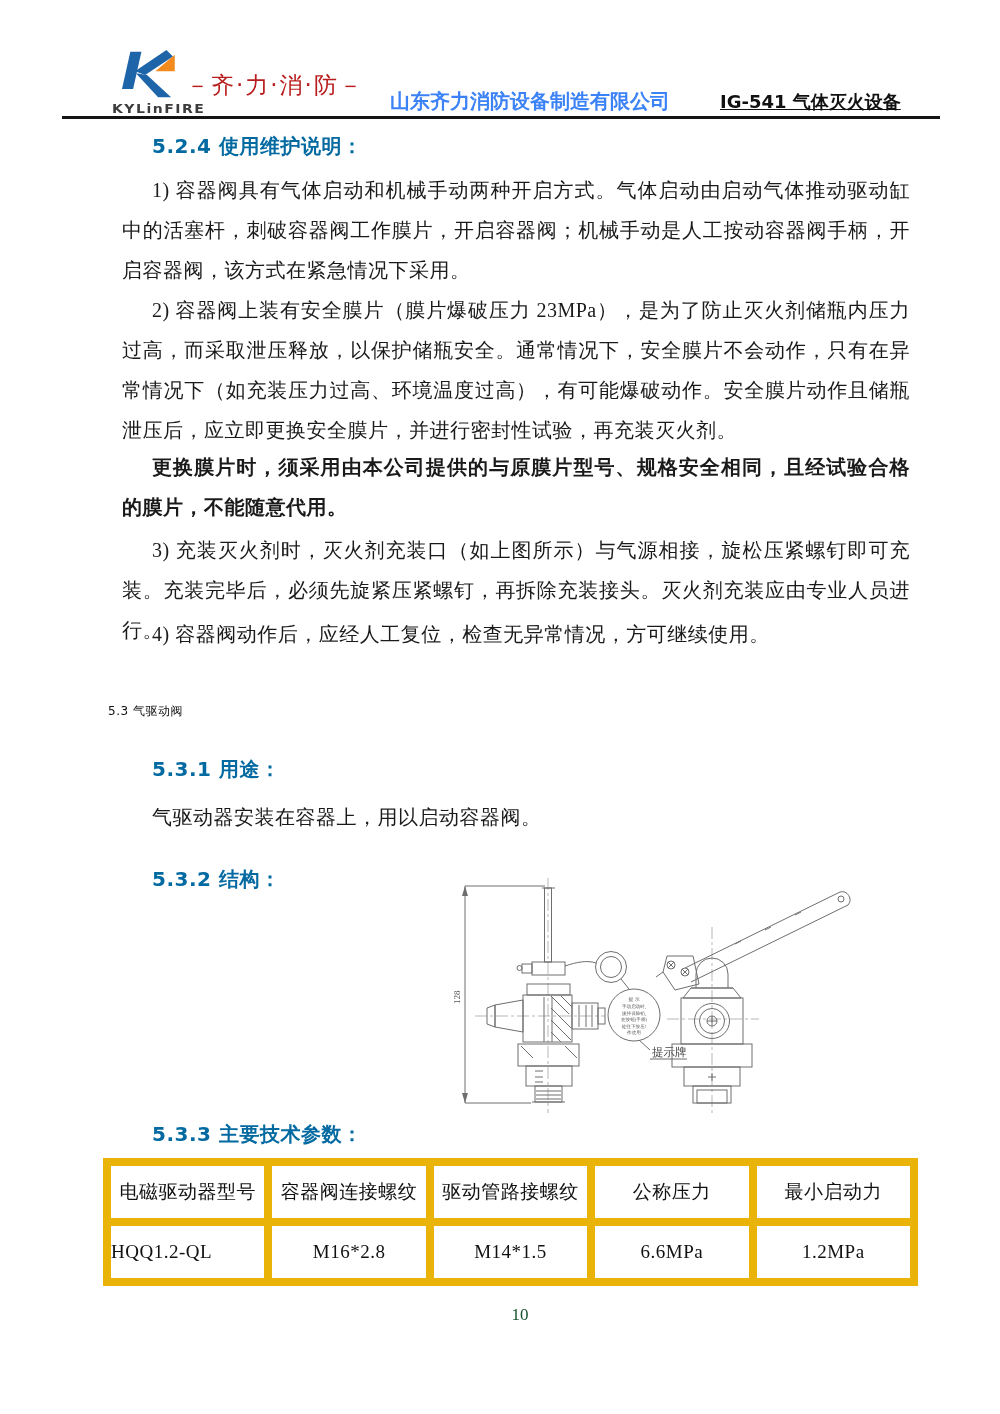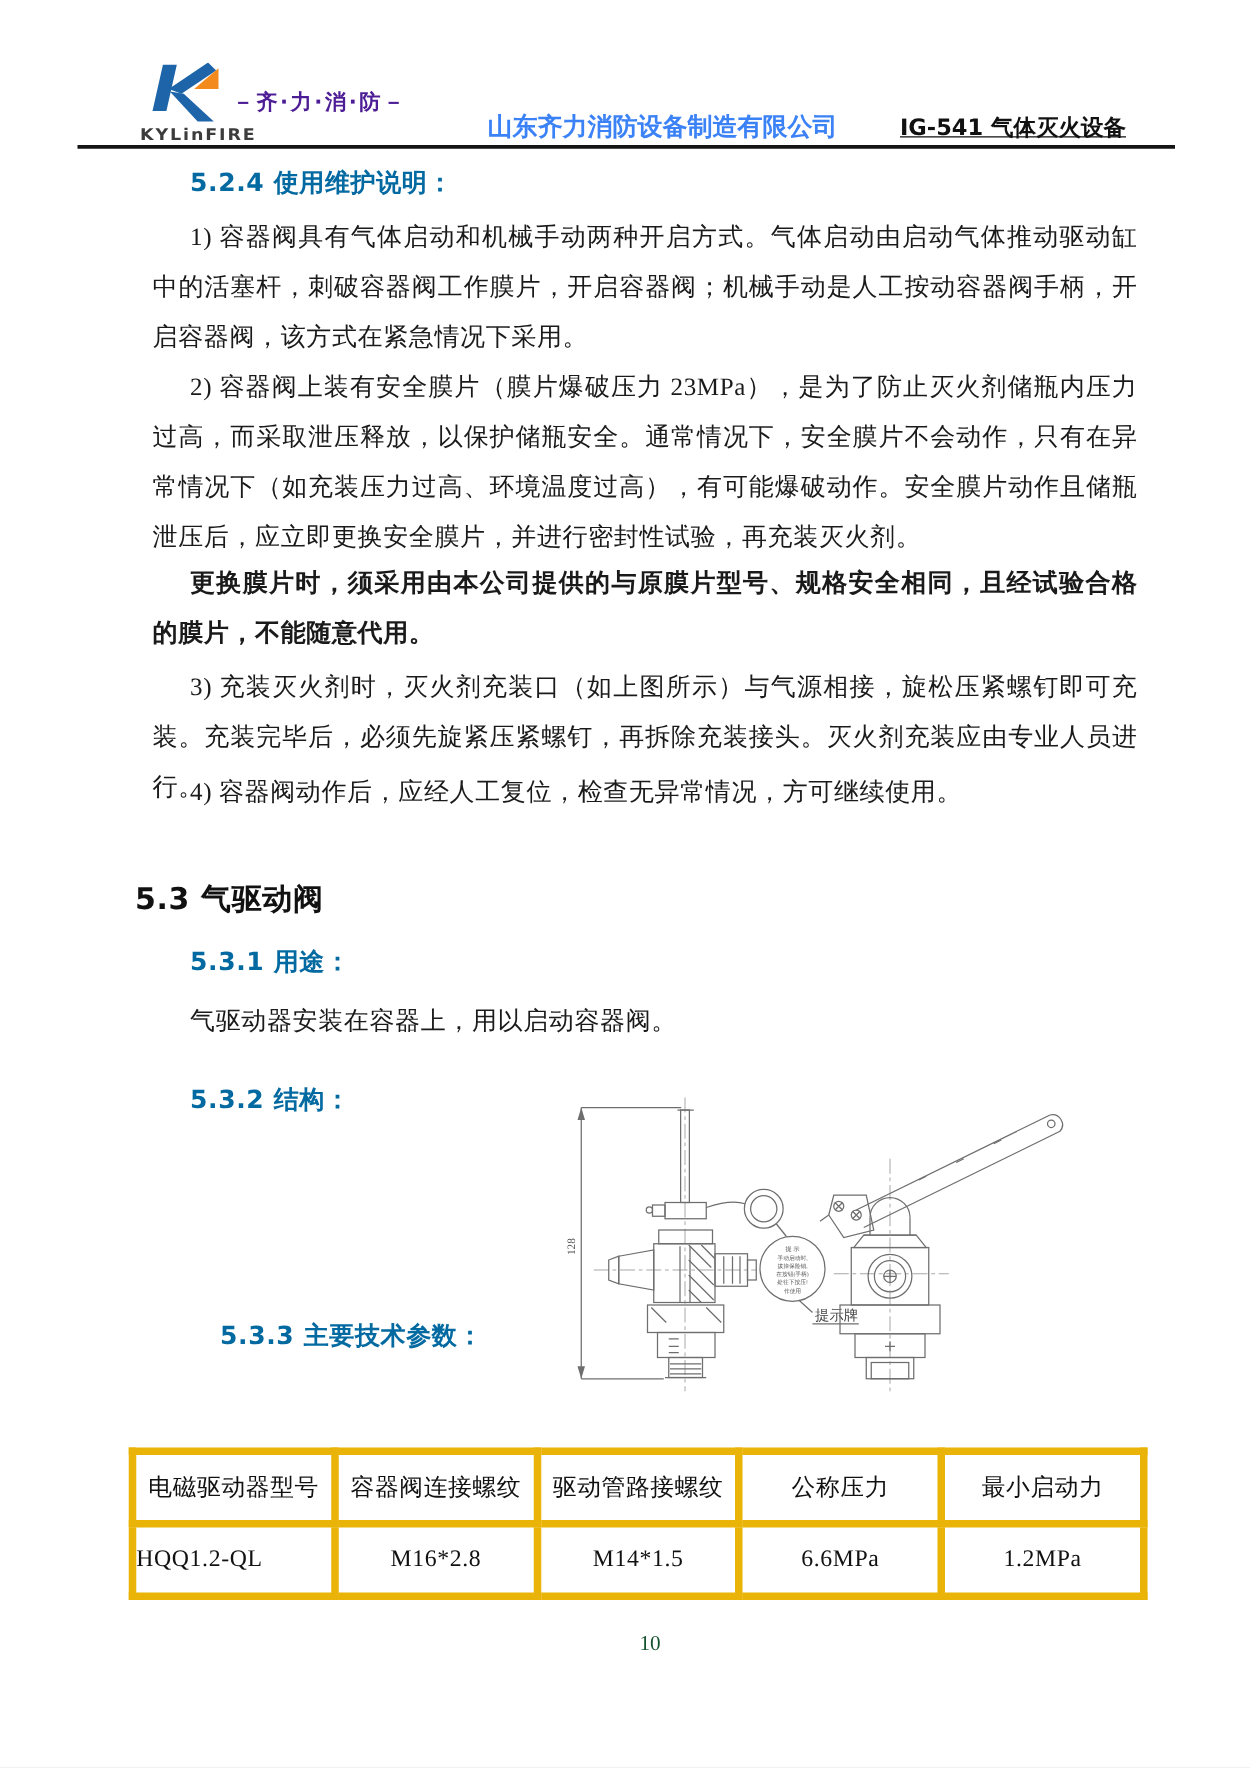--- a/index.html
+++ b/index.html
@@ -11,21 +11,21 @@
   .logo-mark{position:absolute;left:115px;top:50px;}
   .logo-word{
     position:absolute;left:112px;top:100px;width:150px;
     font-family:"DejaVu Sans","Liberation Sans",sans-serif;
     font-weight:900;font-size:14px;letter-spacing:1.5px;color:#3c3c3c;
     transform:scaleY(.92);
   }
   .brand-cn{
     position:absolute;left:186px;top:70px;
     font-family:"DejaVu Sans","Liberation Sans",sans-serif;
-    font-weight:700;font-size:17px;letter-spacing:2px;color:#4c1d95;
+    font-weight:400;font-size:23px;letter-spacing:2px;color:#b91c1c;
   }
   .company{
     position:absolute;left:390px;top:88px;
     font-family:"DejaVu Sans","Liberation Sans",sans-serif;
     font-weight:700;font-size:20px;color:#3b82f6;
   }
   .product{
     position:absolute;left:720px;top:90px;
     font-family:"DejaVu Sans","Liberation Sans",sans-serif;
     font-weight:700;font-size:18px;color:#111;text-decoration:underline;
@@ -33,39 +33,39 @@
   .header-rule{position:absolute;left:62px;top:116px;width:878px;height:3px;background:#141414;}
   
   .h-sub{
     position:absolute;left:152px;
     font-family:"DejaVu Sans","Liberation Sans",sans-serif;
     font-weight:700;font-size:20px;color:#0369a1;letter-spacing:.5px;
   }
   .h-53{
     position:absolute;left:108px;top:703px;
     font-family:"DejaVu Sans","Liberation Sans",sans-serif;
-    font-weight:700;font-size:24px;color:#111;letter-spacing:.5px;
+    font-weight:400;font-size:12px;color:#111;letter-spacing:.5px;
   }
   .para{
     position:absolute;left:122px;width:788px;
     font-size:20px;line-height:40px;text-align:justify;
     text-indent:30px;letter-spacing:.5px;
   }
   .para.noindent{text-indent:0;}
   .para.bold{font-weight:700;}
   
   .drawing{position:absolute;left:435px;top:872px;width:475px;height:245px;}
   
   .spec-table{
     position:absolute;left:103px;top:1158px;width:815px;
     border-collapse:collapse;table-layout:fixed;
     font-size:19px;color:#111;
   }
   .spec-table td{
-    border:6px solid #eab308;height:52px;text-align:center;
+    border:8px solid #eab308;height:52px;text-align:center;
     letter-spacing:.5px;padding:0;
   }
   .spec-table td.cell-left{text-align:left;}
   
   .pageno{
     position:absolute;left:0;top:1305px;width:1000px;text-align:center;
     font-size:17px;color:#14532d;padding-left:20px;
   }
 </style>
 </head>
@@ -191,21 +191,21 @@
       <path d="M277,144 v10 M272,149 h10"></path>
 
       <rect x="237" y="172" width="80" height="23"></rect>
       <rect x="249" y="195" width="56" height="19"></rect>
       <path d="M277,201 v8 M273,205 h8"></path>
       <rect x="258" y="214" width="38" height="17"></rect>
       <rect x="262" y="218" width="30" height="13"></rect>
     </g>
   </svg>
 
-  <div class="h-sub" style="top:1055px;margin-left:24px;">5.3.3 主要技术参数：</div>
+  <div class="h-sub" style="top:1121px;">5.3.3 主要技术参数：</div>
 
   <table class="spec-table">
     <tbody>
       <tr>
         <td>电磁驱动器型号</td>
         <td>容器阀连接螺纹</td>
         <td>驱动管路接螺纹</td>
         <td>公称压力</td>
         <td>最小启动力</td>
       </tr>

